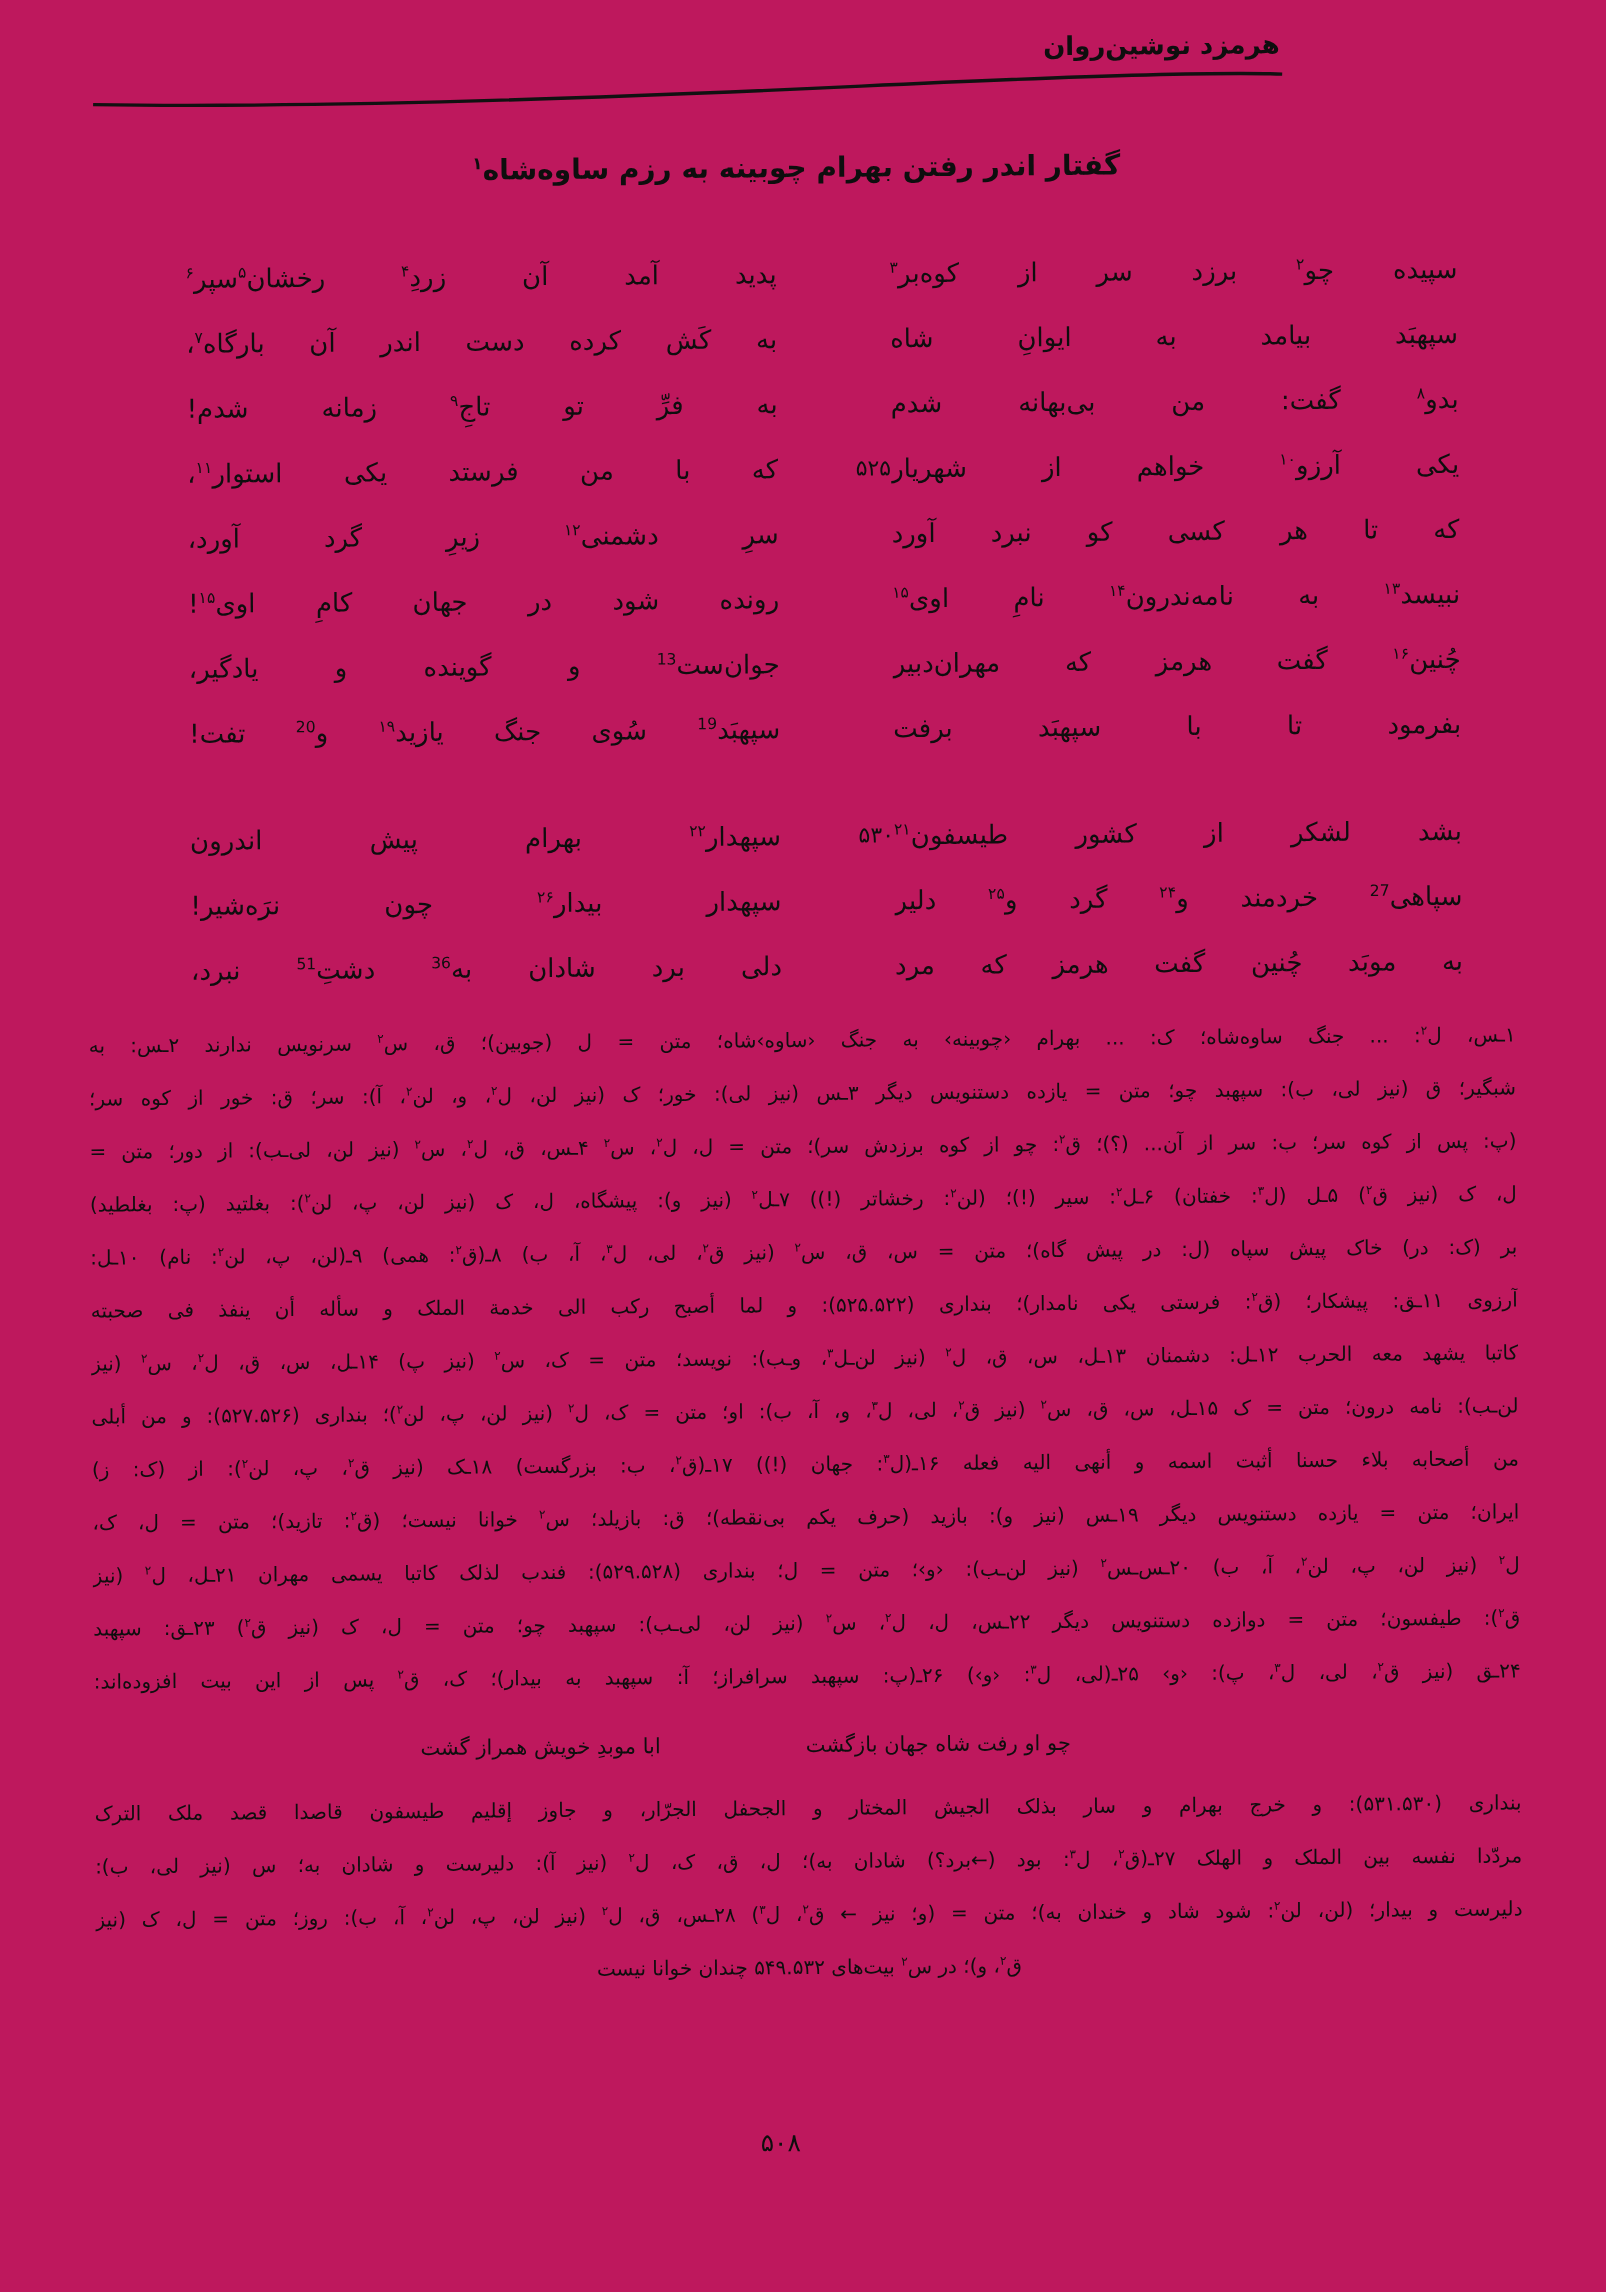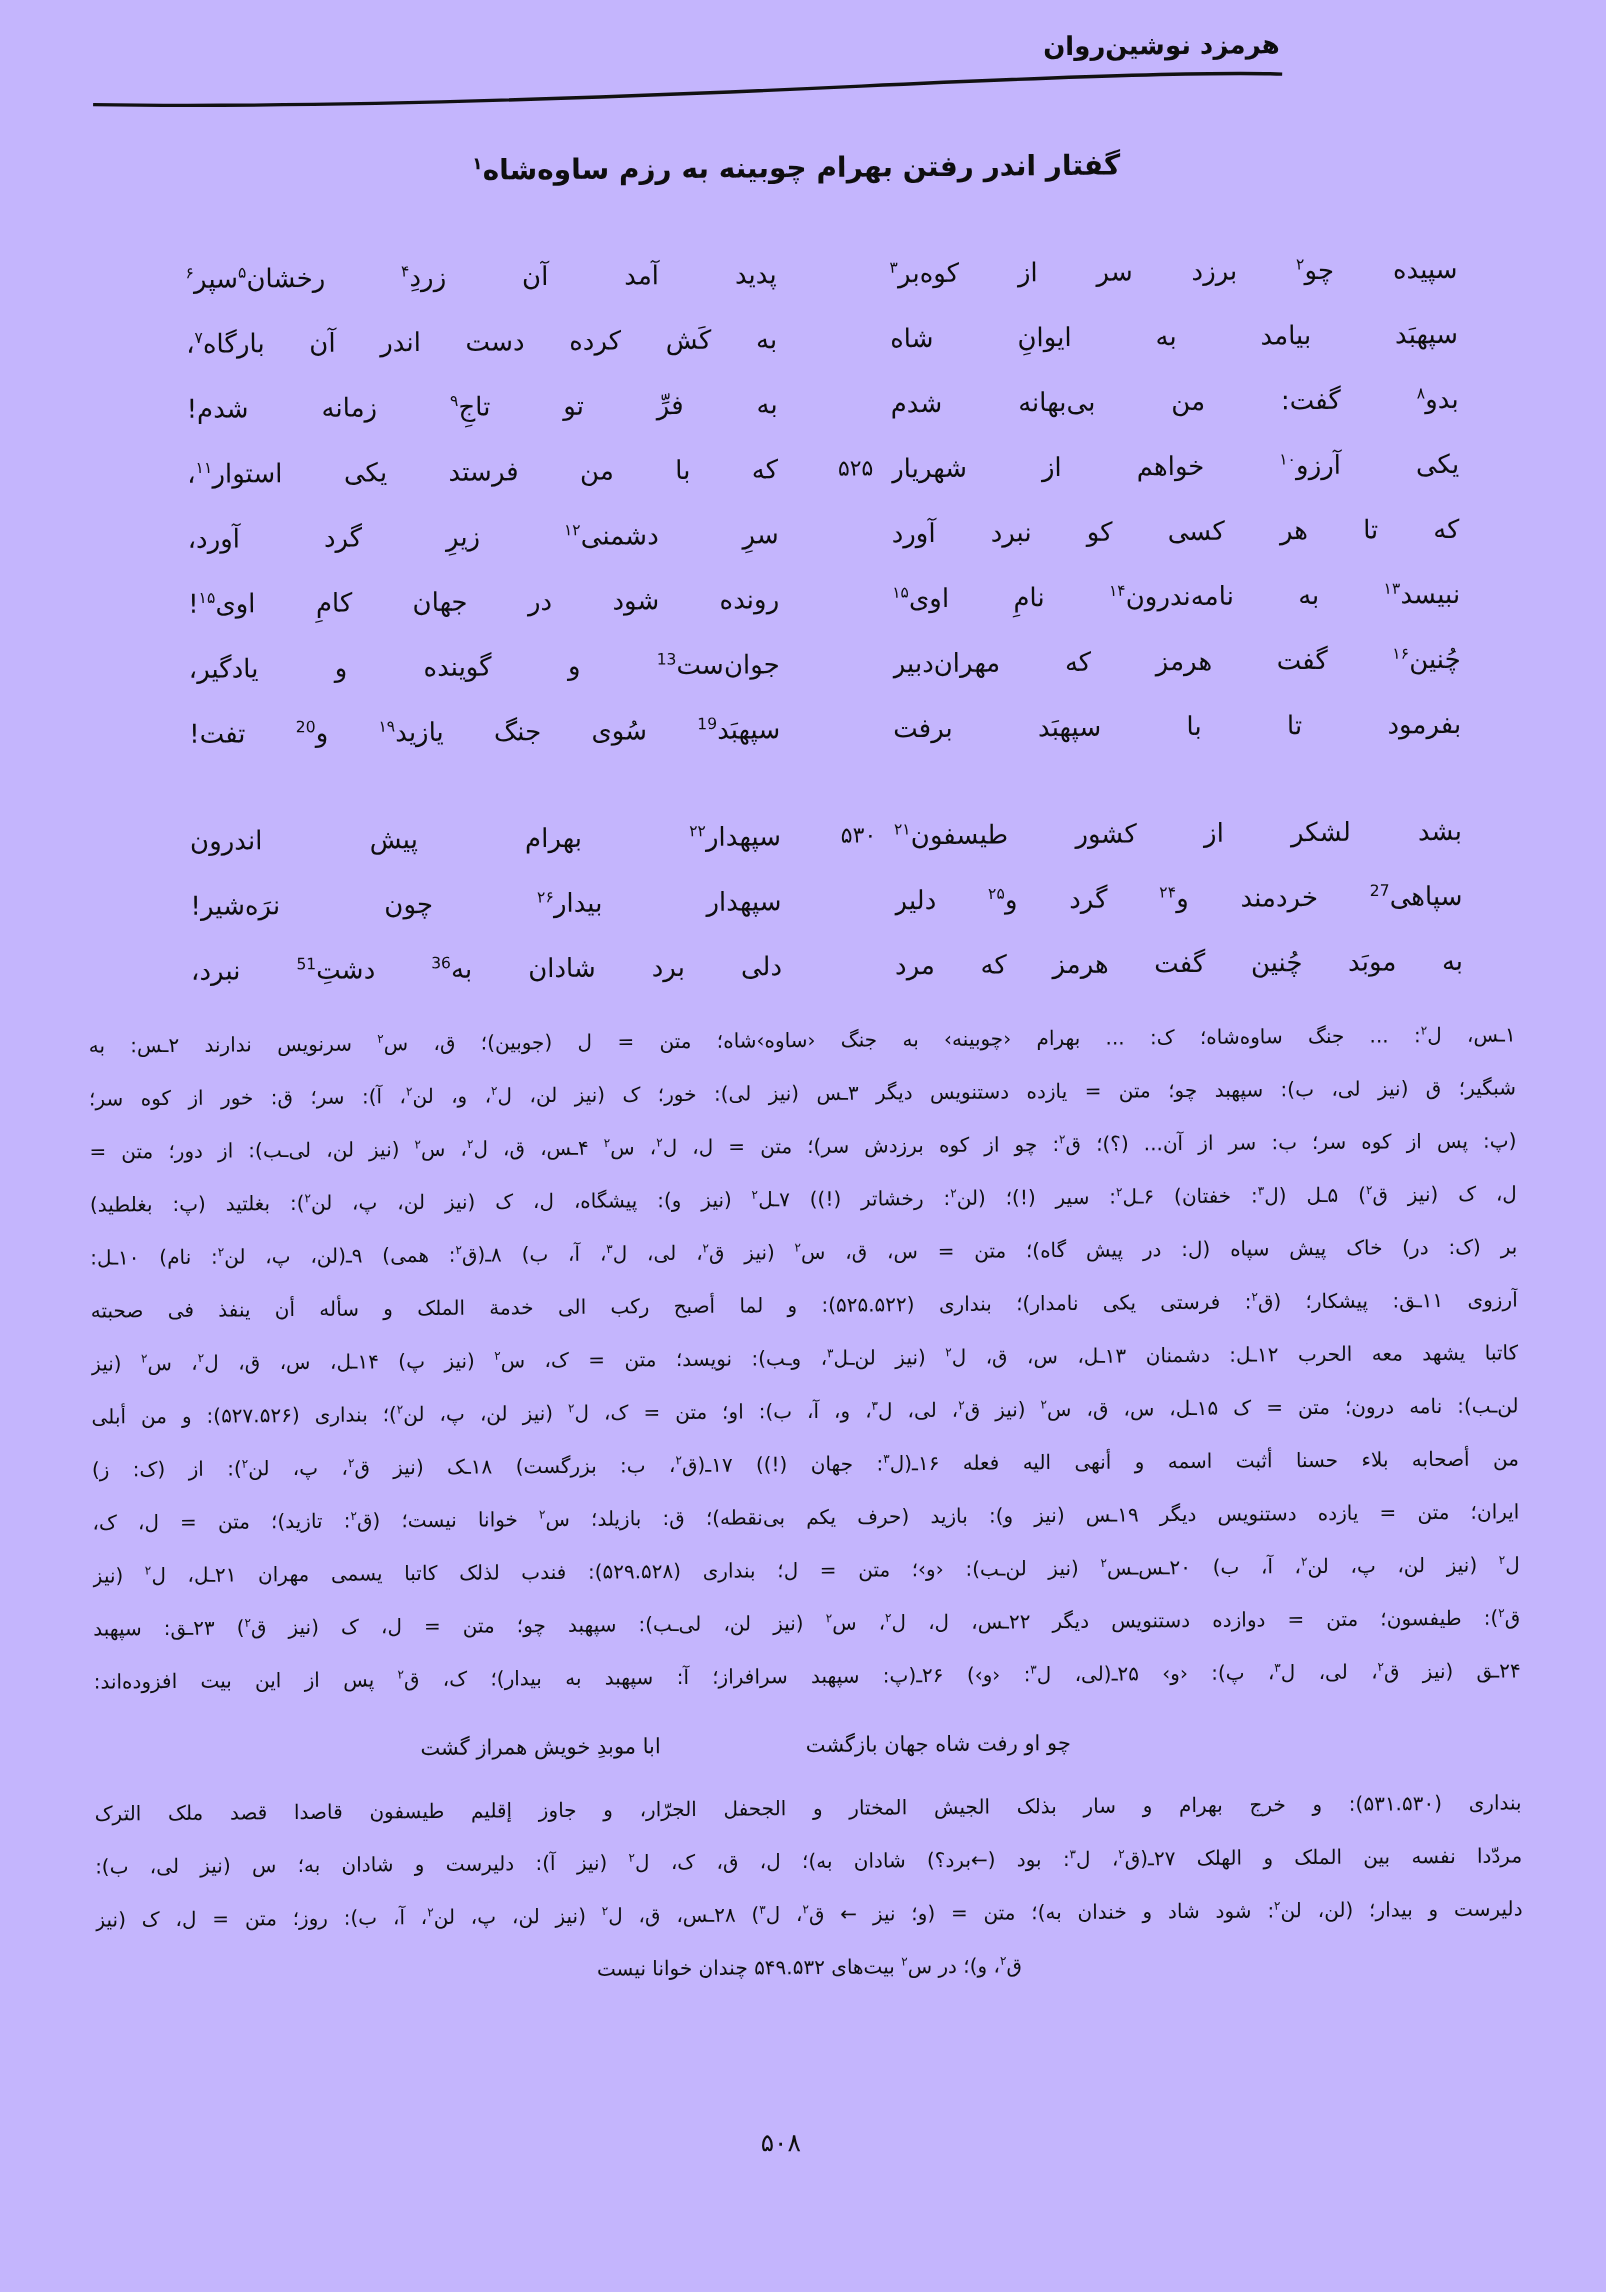--- a/index.html
+++ b/index.html
@@ -1,19 +1,19 @@
 <!DOCTYPE html>
 <html lang="fa" dir="rtl"><head>
 <meta charset="utf-8">
 <style>
   html,body{margin:0;padding:0;background:#ffffff;}
   .page{
     position:relative;
     width:1607px;height:2292px;
-    background:#c4b5fd;
+    background:#be185d;
     overflow:hidden;
     direction:rtl;
     font-family:"DejaVu Sans", sans-serif;
     color:#0e0e0e;
   }
   .sheet{position:absolute;inset:0;transform:rotate(-0.45deg);transform-origin:50% 42%;}
 
   
   .running-header{
     position:absolute;top:33px;right:319px;
@@ -26,21 +26,21 @@
     position:absolute;top:151px;left:0;right:0;
     text-align:center;font-size:28px;font-weight:bold;
   }
 
   
   .poem{position:absolute;top:241px;right:143px;width:1276px;}
   .stanza2{margin-top:42px;}
   .vrow{display:flex;align-items:center;height:65px;font-size:26px;}
   .hem{overflow:hidden;height:58px;line-height:58px;text-align:justify;text-align-last:justify;white-space:nowrap;}
   .hem-r{width:568px;}
-  .numcell{width:71px;margin-left:42px;text-align:center;font-size:22px;line-height:58px;}
+  .numcell{width:71px;margin-left:42px;text-align:right;font-size:22px;line-height:58px;}
   .hem-l{width:591px;}
   sup{font-size:60%;vertical-align:super;line-height:0;}
 
   
   .apparatus{position:absolute;top:1014px;right:91px;width:1427px;font-size:20px;}
   .app-line{height:53px;line-height:53px;overflow:hidden;text-align:justify;text-align-last:justify;}
   .app-line.center-line{text-align-last:center;}
   .app-couplet{
     position:relative;right:62px;
     display:flex;justify-content:center;gap:145px;

